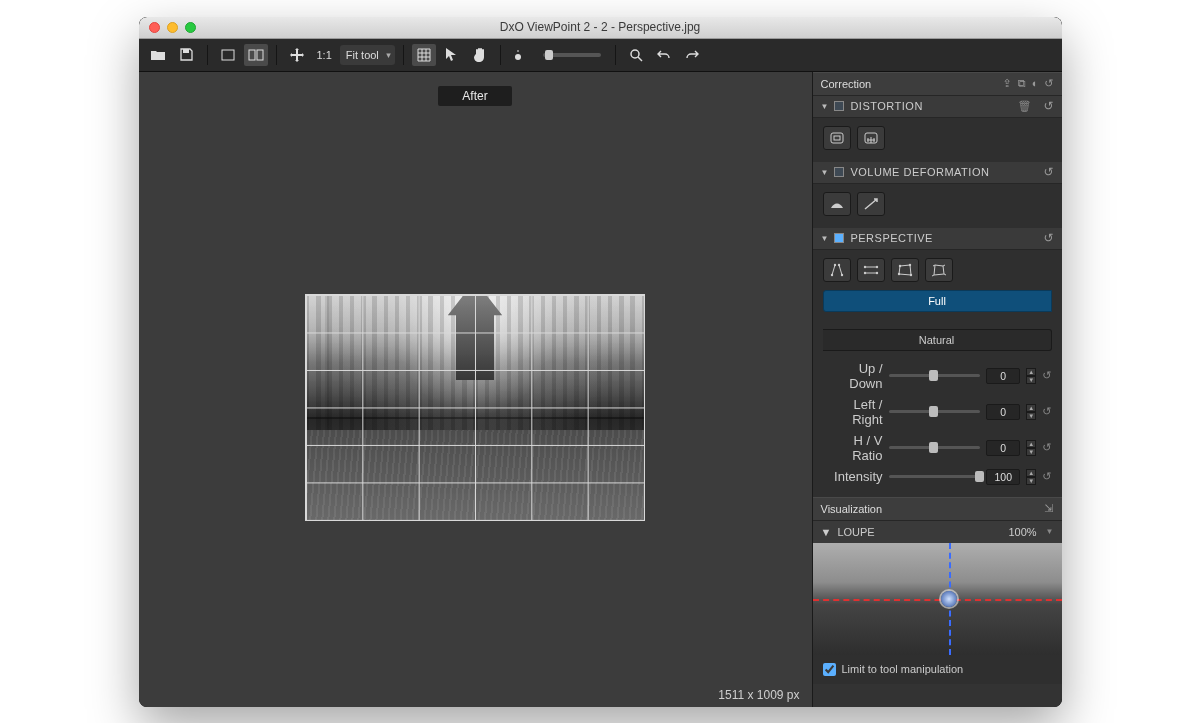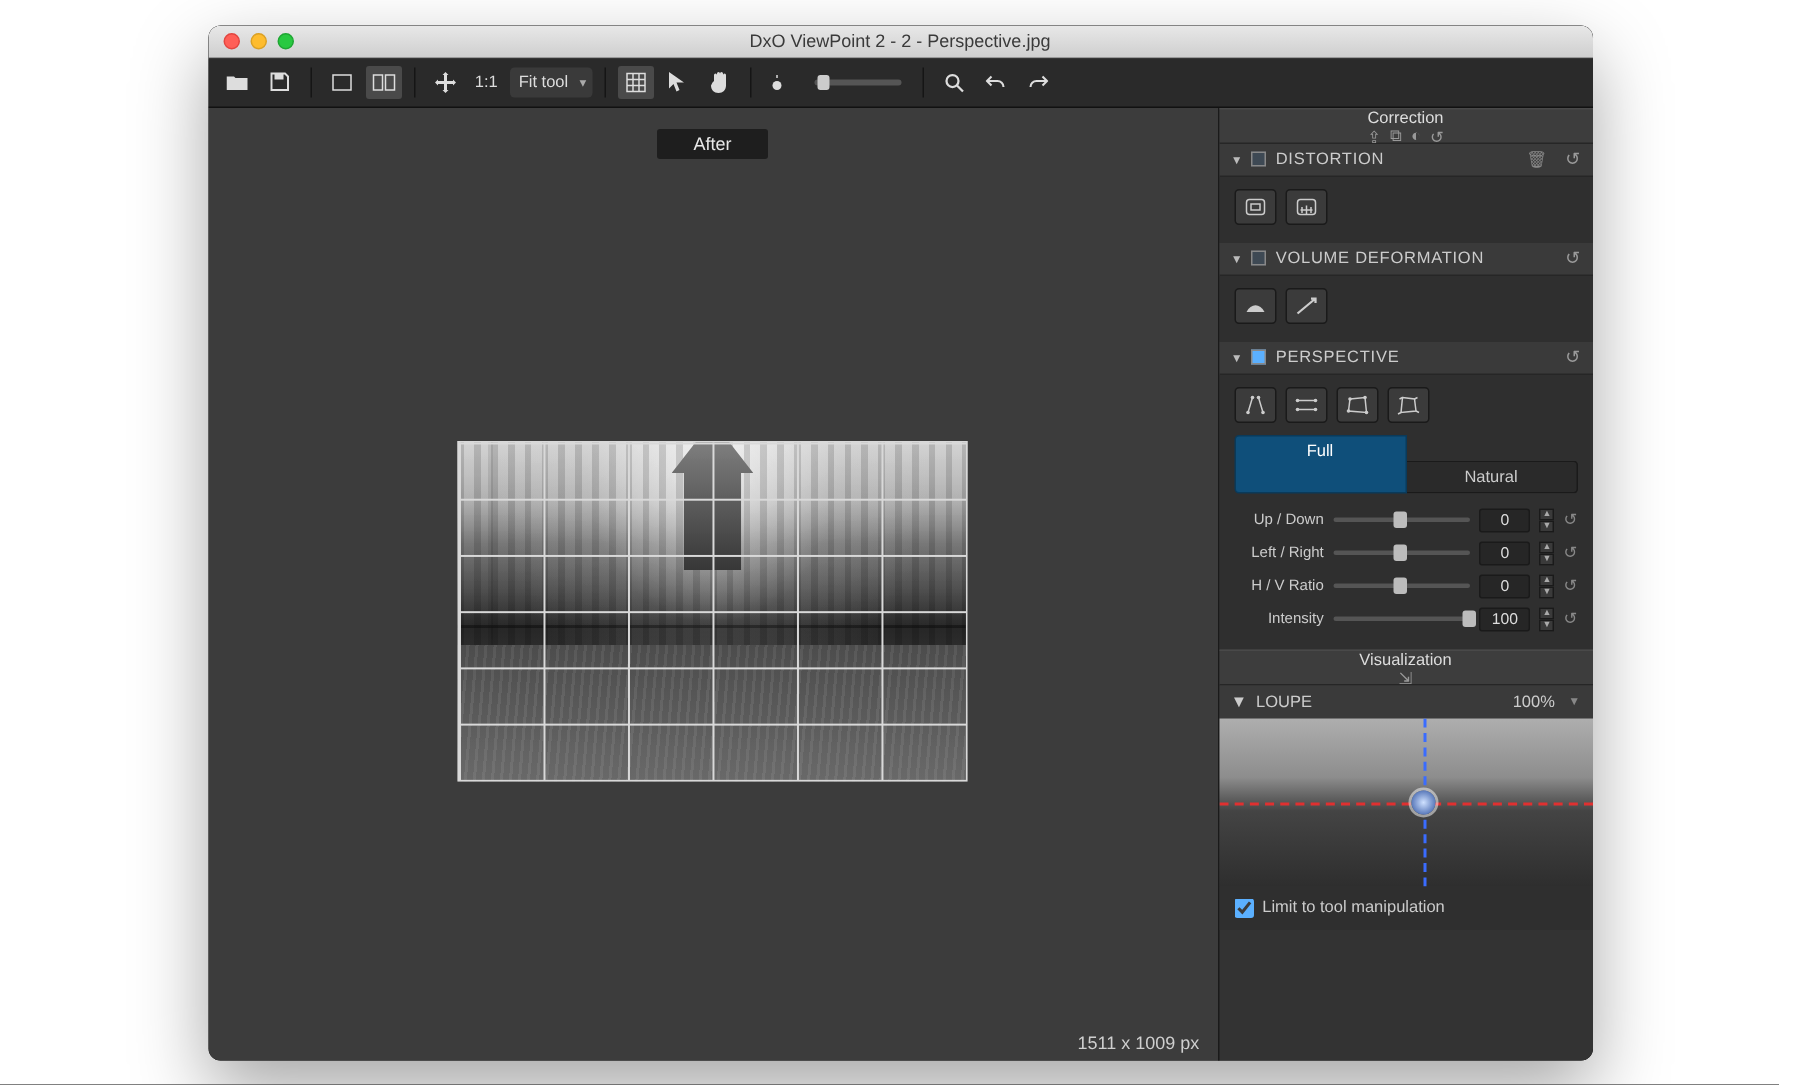--- a/index.html
+++ b/index.html
@@ -45,38 +45,38 @@
      background:linear-gradient(180deg,#8a8a8a,#3a3a3a); clip-path:polygon(15% 100%,15% 35%,0 35%,50% 0,100% 35%,85% 35%,85% 100%);}
   .grid-overlay{position:absolute; inset:0;
      background-image:
        linear-gradient(#d9d9d9 1px, transparent 1px),
        linear-gradient(90deg,#d9d9d9 1px, transparent 1px);
      background-size: calc(100%/6) calc(100%/6);
      border:1px solid #d9d9d9; pointer-events:none;}
   .dim-label{position:absolute; right:12px; bottom:8px; color:#cfcfcf; font-size:12px;}
   
   .sidebar { width:250px; background:#333; color:#ccc; display:flex; flex-direction:column; font-size:11px; border-left:1px solid #1a1a1a;}
-  .section-hdr { height:24px; background:#3d3d3d; display:flex; align-items:center; padding:0 8px; color:#ddd; font-size:11px; justify-content:space-between; border-top:1px solid #494949; border-bottom:1px solid #262626;flex-direction:column;}
+  .section-hdr { height:24px; background:#3d3d3d; display:flex; align-items:center; padding:0 8px; color:#ddd; font-size:11px; justify-content:space-between; border-top:1px solid #494949; border-bottom:1px solid #262626;}
   .section-hdr .icons{display:flex; gap:6px; color:#999;}
   .panel-hdr{height:22px; background:#3a3a3a; display:flex; align-items:center; padding:0 8px; gap:6px; border-bottom:1px solid #262626;}
   .panel-hdr .tri{font-size:8px; color:#bbb;}
   .panel-hdr .chk{width:10px;height:10px;border:1px solid #888;background:#5bb0ff22;display:inline-block;}
   .panel-hdr .chk.on{background:#5bb0ff;}
   .panel-hdr .name{flex:1; letter-spacing:.5px;}
   .panel-hdr .reset{color:#999; font-size:12px; cursor:pointer;}
   .panel-body{padding:8px 10px 12px; background:#2f2f2f;}
   .tool-row{display:flex; gap:6px;}
   .tool-btn{width:28px;height:24px;border:1px solid #1a1a1a;background:#3b3b3b;border-radius:3px;display:flex;align-items:center;justify-content:center;color:#ccc;font-size:13px;cursor:pointer;}
-  .segmented{display:flex; margin-top:8px;}
+  .segmented{display:flex; margin-top:8px;flex-direction:column;}
   .seg{flex:1; text-align:center; padding:4px 0; font-size:11px; background:#2a2a2a; border:1px solid #1a1a1a; cursor:pointer;}
   .seg.on{background:#0f4f7a; color:#fff; border-color:#0a3a5a;}
   .seg:first-child{border-radius:3px 0 0 3px;} .seg:last-child{border-radius:0 3px 3px 0; border-left:none;margin-top:17px;}
   .sliders{margin-top:10px; display:flex; flex-direction:column; gap:6px;}
   .srow{display:flex; align-items:center; gap:6px;}
-  .srow .lbl{width:60px; text-align:right; color:#ccc; font-size:10px;}
+  .srow .lbl{width:60px; text-align:right; color:#ccc; font-size:13px;}
   .srow .track{flex:1; height:3px; background:#555; border-radius:2px; position:relative;}
   .srow .knob{position:absolute; top:-4px; width:9px; height:11px; background:#bcbcbc; border-radius:2px;}
   .srow .val{width:34px; height:16px; background:#262626; border:1px solid #1a1a1a; color:#ddd; text-align:center; line-height:14px; font-size:10.5px; border-radius:2px;}
   .srow .spin{width:10px; display:flex; flex-direction:column;}
   .srow .spin span{height:8px; background:#3a3a3a; border:1px solid #1a1a1a; font-size:6px; line-height:6px; text-align:center; color:#aaa; cursor:pointer;}
   .loupe-hdr{height:22px; background:#3a3a3a; display:flex; align-items:center; padding:0 8px; gap:6px;}
   .loupe-hdr .pct{margin-left:auto; color:#ccc;}
   .loupe-hdr .dd{font-size:8px;color:#888; margin-left:3px;}
   .loupe{height:112px; background:linear-gradient(180deg,#aeaeae 0%,#8d8d8d 35%,#444 55%,#2e2e2e 100%); position:relative; overflow:hidden;}
   .loupe .hline{position:absolute; left:0; right:0; top:50%; border-top:2px dashed #e03030;}

